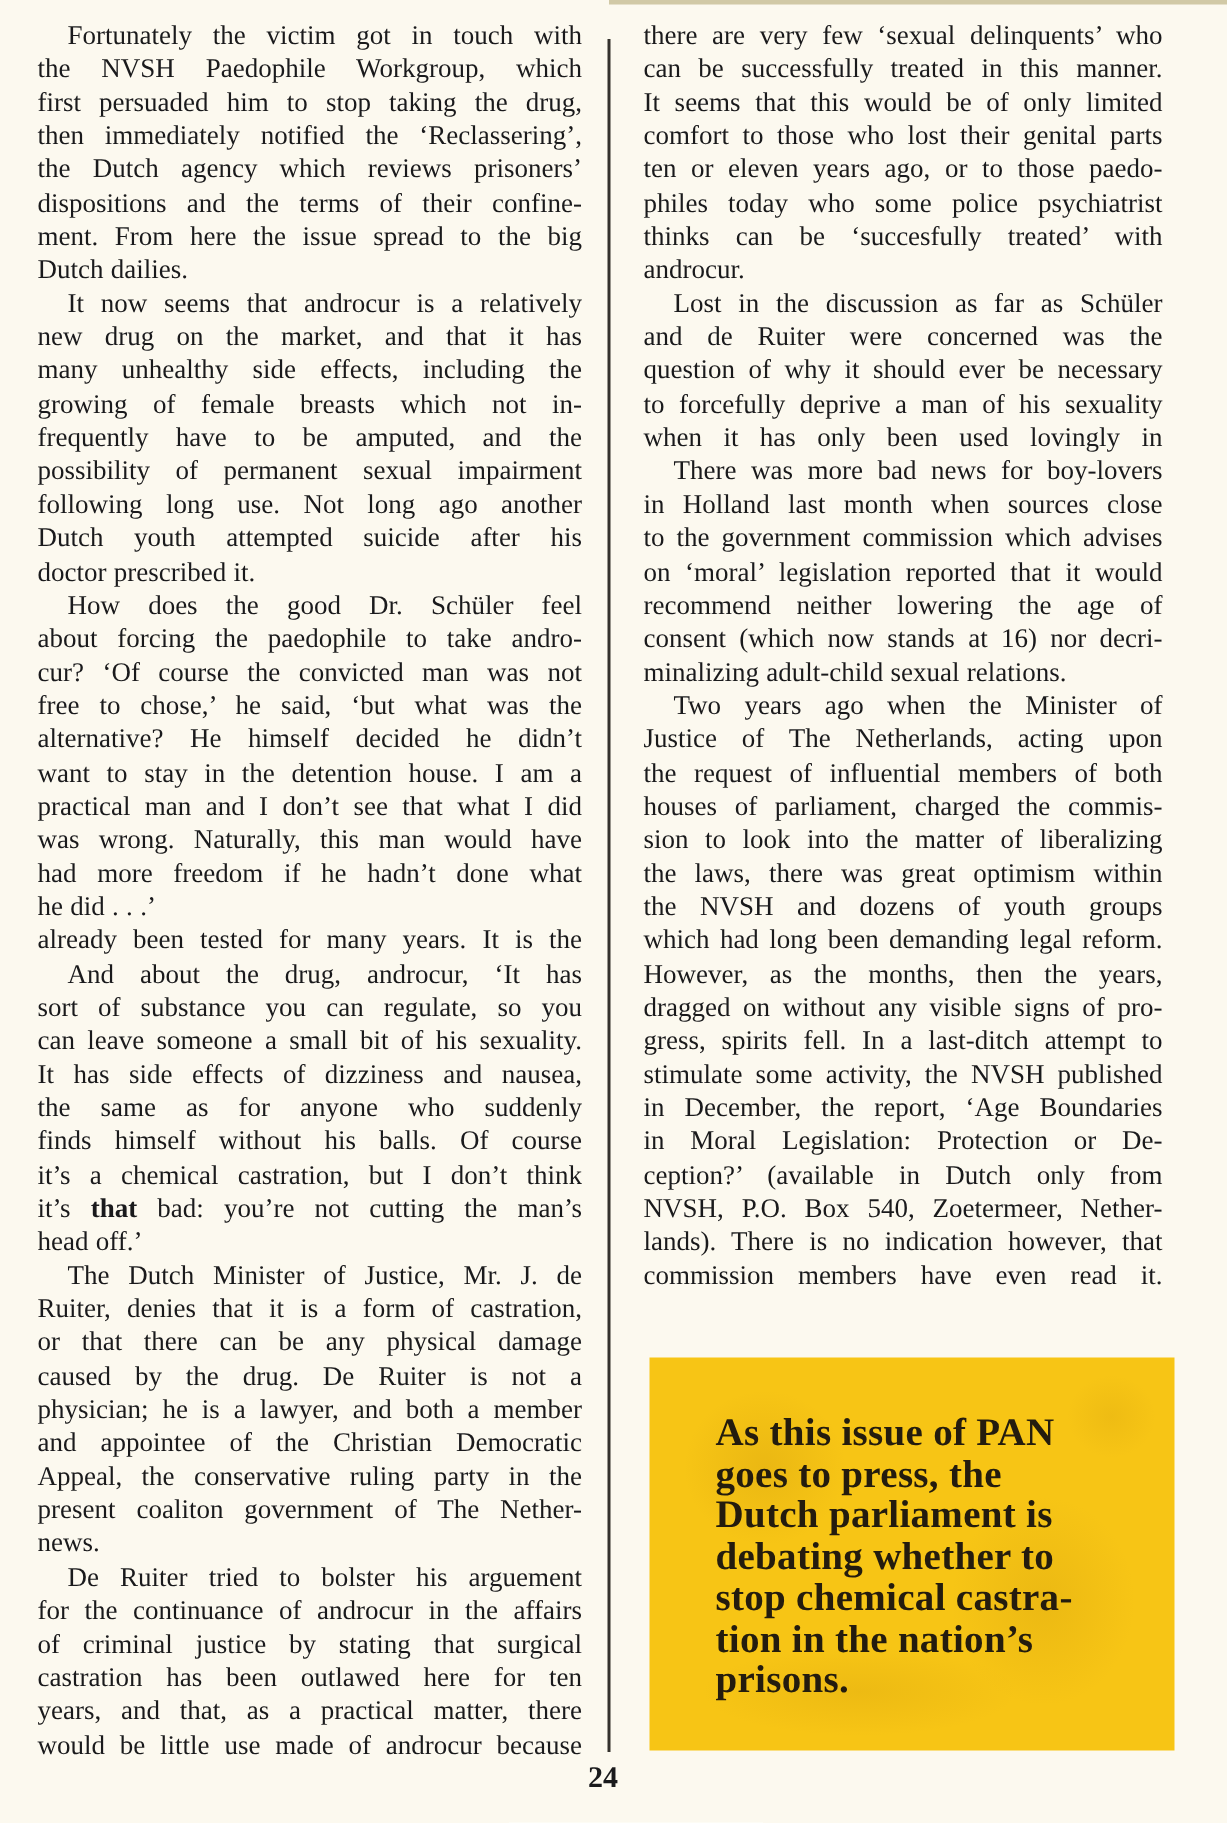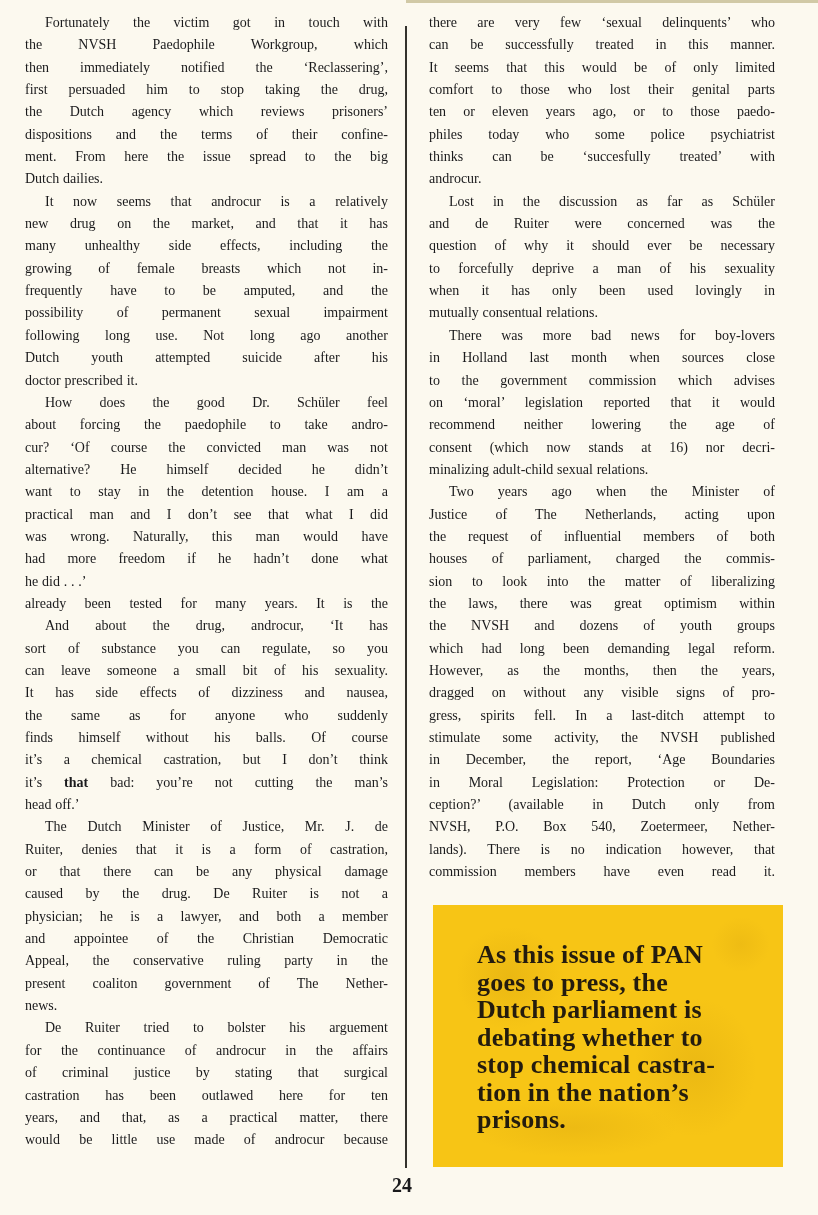--- a/index.html
+++ b/index.html
@@ -14,21 +14,21 @@
   }
   .top-strip {
     position: absolute;
     left: 406px; top: 0; width: 412px; height: 3px;
     background: #c9c199;
     opacity: 0.85;
   }
   .col {
     position: absolute;
     top: 12px;
-    font-size: 14px;
+    font-size: 18px;
     line-height: 22.35px;
   }
   .col-left  { left: 25px;  width: 363px; }
   .col-right { left: 429px; width: 346px; }
   .para { margin: 0; padding: 0; }
   .line {
     text-align: justify;
     text-align-last: justify;
     word-spacing: 0.02em;
   }
@@ -73,42 +73,43 @@
 </head>
 <body>
 
 <div class="page">
   <div class="top-strip"></div>
 
   <div class="col col-left">
       <div class="para">
         <div class="line indent">Fortunately the victim got in touch with</div>
         <div class="line">the NVSH Paedophile Workgroup, which</div>
+        <div class="line">first persuaded him to stop taking the drug,</div>
         <div class="line">then immediately notified the ‘Reclassering’,</div>
-        <div class="line">first persuaded him to stop taking the drug,</div>
         <div class="line">the Dutch agency which reviews prisoners’</div>
         <div class="line">dispositions and the terms of their confine-</div>
         <div class="line">ment. From here the issue spread to the big</div>
         <div class="line end">Dutch dailies.</div>
       </div>
       <div class="para">
         <div class="line indent">It now seems that androcur is a relatively</div>
         <div class="line">new drug on the market, and that it has</div>
         <div class="line">many unhealthy side effects, including the</div>
         <div class="line">growing of female breasts which not in-</div>
         <div class="line">frequently have to be amputed, and the</div>
         <div class="line">possibility of permanent sexual impairment</div>
         <div class="line">following long use. Not long ago another</div>
         <div class="line">Dutch youth attempted suicide after his</div>
         <div class="line end">doctor prescribed it.</div>
       </div>
       <div class="para">
         <div class="line indent">How does the good Dr. Schüler feel</div>
         <div class="line">about forcing the paedophile to take andro-</div>
         <div class="line">cur? ‘Of course the convicted man was not</div>
+        <div class="line">free to chose,’ he said, ‘but what was the</div>
         <div class="line">alternative? He himself decided he didn’t</div>
         <div class="line">want to stay in the detention house. I am a</div>
         <div class="line">practical man and I don’t see that what I did</div>
         <div class="line">was wrong. Naturally, this man would have</div>
         <div class="line">had more freedom if he hadn’t done what</div>
         <div class="line end">he did . . .’</div>
       </div>
       <div class="para">
         <div class="line">already been tested for many years. It is the</div>
         <div class="line indent">And about the drug, androcur, ‘It has</div>
@@ -154,21 +155,20 @@
         <div class="line">philes today who some police psychiatrist</div>
         <div class="line">thinks can be ‘succesfully treated’ with</div>
         <div class="line end">androcur.</div>
       </div>
       <div class="para">
         <div class="line indent">Lost in the discussion as far as Schüler</div>
         <div class="line">and de Ruiter were concerned was the</div>
         <div class="line">question of why it should ever be necessary</div>
         <div class="line">to forcefully deprive a man of his sexuality</div>
         <div class="line">when it has only been used lovingly in</div>
-        <div class="line end">mutually consentual relations.</div>
       </div>
       <div class="para">
         <div class="line indent">There was more bad news for boy-lovers</div>
         <div class="line">in Holland last month when sources close</div>
         <div class="line">to the government commission which advises</div>
         <div class="line">on ‘moral’ legislation reported that it would</div>
         <div class="line">recommend neither lowering the age of</div>
         <div class="line">consent (which now stands at 16) nor decri-</div>
         <div class="line end">minalizing adult-child sexual relations.</div>
       </div>

